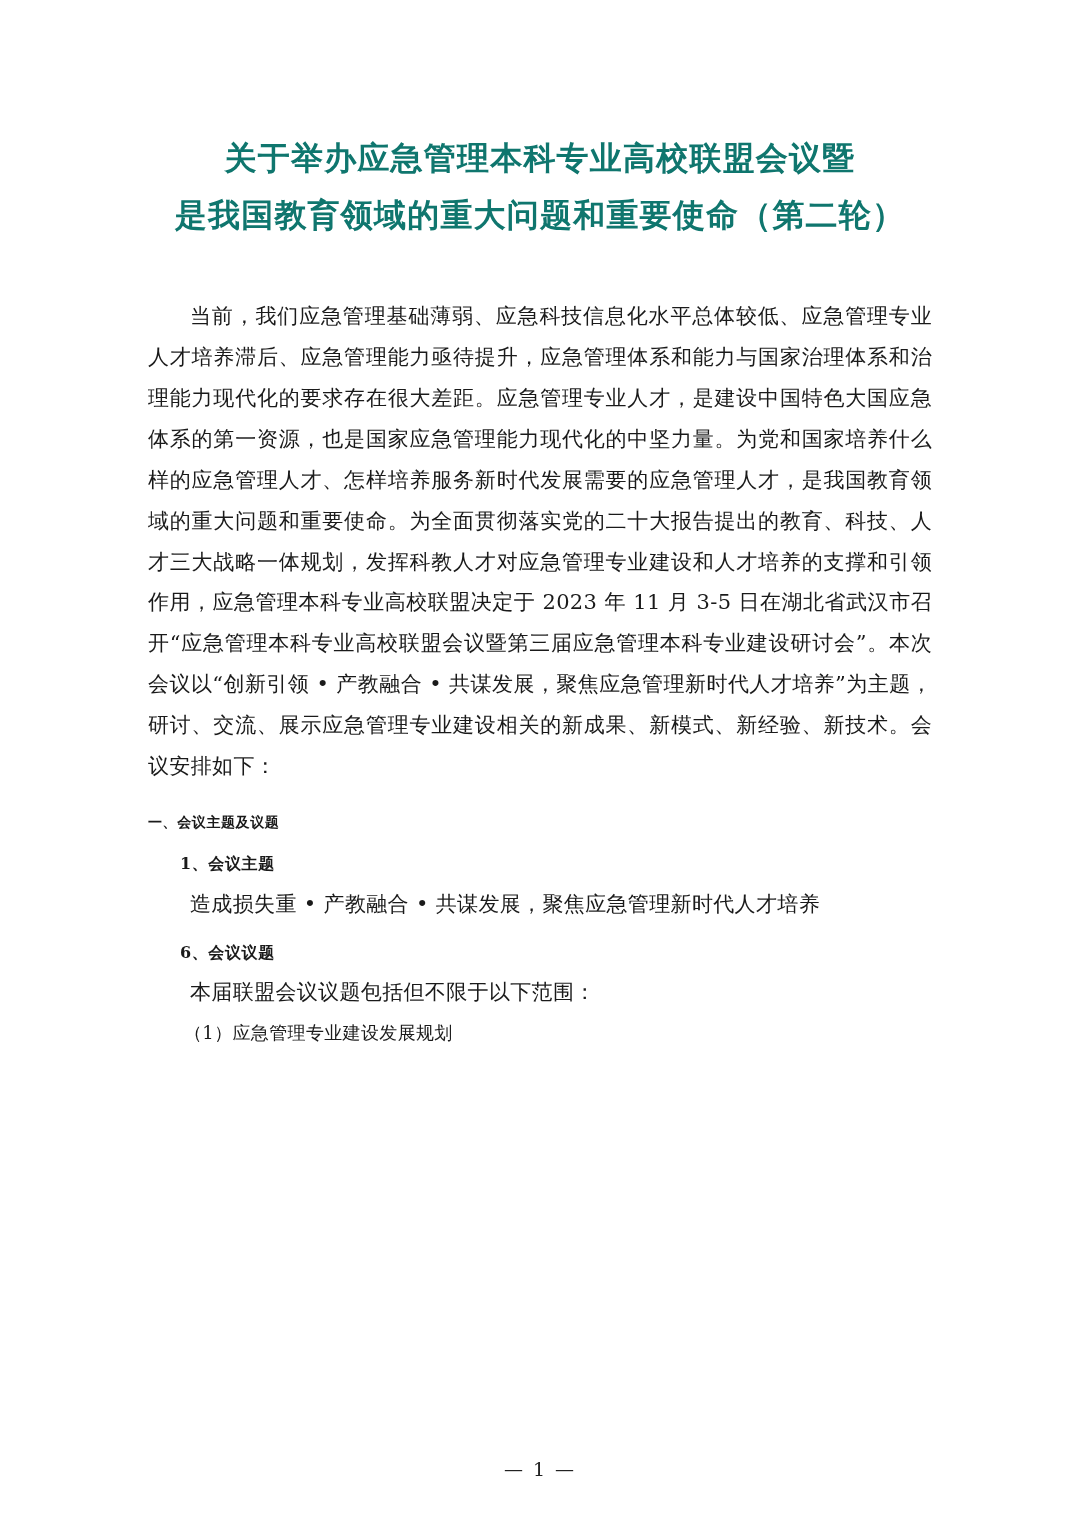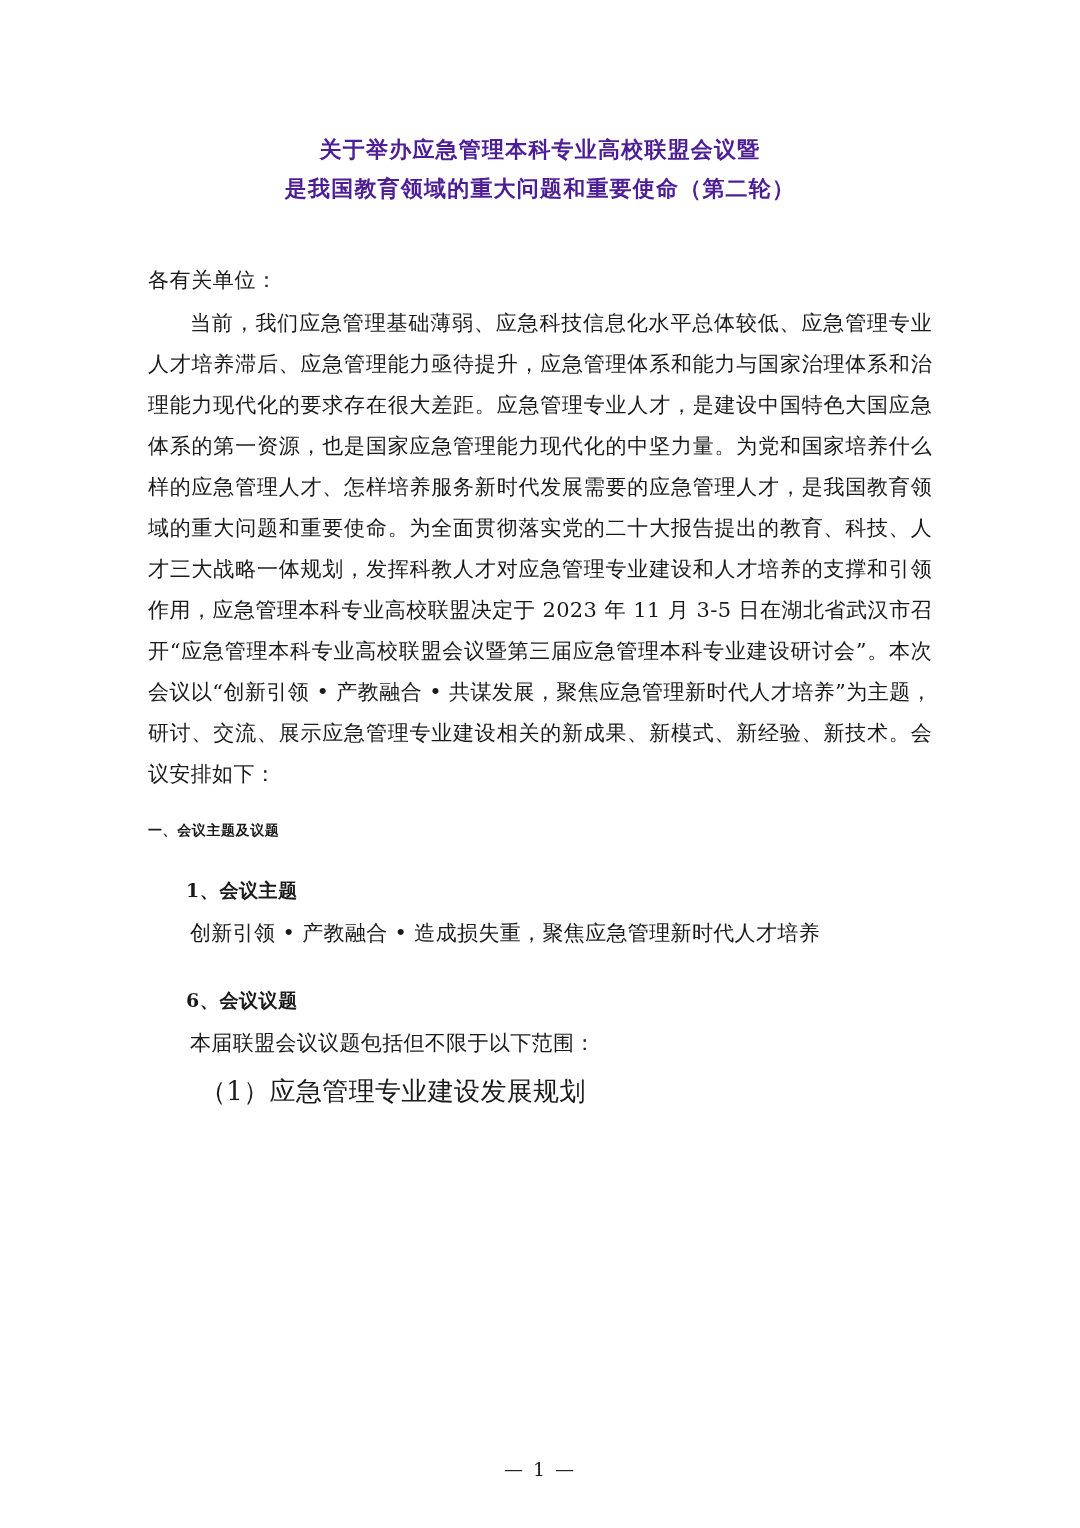--- a/index.html
+++ b/index.html
@@ -20,25 +20,25 @@
     width: 1080px;
     height: 1528px;
     padding: 130px 148px 0 148px;
     position: relative;
   }
   .title-block {
     text-align: center;
     margin-bottom: 52px;
   }
   .title-line {
-    font-size: 22px;
+    font-size: 32px;
     font-weight: bold;
     letter-spacing: 1.2px;
     line-height: 1.78;
-    color: #4c1d95;
+    color: #0f766e;
   }
   .salutation {
     font-size: 21px;
     line-height: 1.95;
     letter-spacing: 0.6px;
     margin-bottom: 2px;
   }
   p.body-para {
     font-size: 21px;
     line-height: 1.95;
@@ -50,37 +50,37 @@
   }
   .section-heading {
     font-size: 14px;
     font-weight: bold;
     letter-spacing: 0.6px;
     line-height: 1.95;
     margin-top: 22px;
     margin-bottom: 6px;
   }
   .sub-heading {
-    font-size: 19px;
+    font-size: 16px;
     font-weight: bold;
     letter-spacing: 0.6px;
     line-height: 1.95;
     text-indent: 2em;
-    margin-top: 28px;
+    margin-top: 12px;
     margin-bottom: 4px;
   }
   .indent-line {
     font-size: 21px;
     line-height: 1.95;
     letter-spacing: 0.35px;
     text-indent: 2em;
     margin: 0 0 2px 0;
   }
   .list-line {
-    font-size: 26px;
+    font-size: 18px;
     line-height: 1.95;
     letter-spacing: 0.35px;
     text-indent: 2em;
     margin: 0 0 2px 0;
   }
   .page-number {
     position: absolute;
     bottom: 48px;
     left: 0;
     width: 1080px;
@@ -93,28 +93,27 @@
 </head>
 <body>
 
 <div class="page">
 
   <div class="title-block">
     <div class="title-line">关于举办应急管理本科专业高校联盟会议暨</div>
     <div class="title-line">是我国教育领域的重大问题和重要使命（第二轮）</div>
   </div>
 
-  <div class="salutation">各有关单位：</div>
 
   <p class="body-para">当前，我们应急管理基础薄弱、应急科技信息化水平总体较低、应急管理专业人才培养滞后、应急管理能力亟待提升，应急管理体系和能力与国家治理体系和治理能力现代化的要求存在很大差距。应急管理专业人才，是建设中国特色大国应急体系的第一资源，也是国家应急管理能力现代化的中坚力量。为党和国家培养什么样的应急管理人才、怎样培养服务新时代发展需要的应急管理人才，是我国教育领域的重大问题和重要使命。为全面贯彻落实党的二十大报告提出的教育、科技、人才三大战略一体规划，发挥科教人才对应急管理专业建设和人才培养的支撑和引领作用，应急管理本科专业高校联盟决定于 2023 年 11 月 3-5 日在湖北省武汉市召开“应急管理本科专业高校联盟会议暨第三届应急管理本科专业建设研讨会”。本次会议以“创新引领 • 产教融合 • 共谋发展，聚焦应急管理新时代人才培养”为主题，研讨、交流、展示应急管理专业建设相关的新成果、新模式、新经验、新技术。会议安排如下：</p>
 
   <div class="section-heading">一、会议主题及议题</div>
 
   <div class="sub-heading">1、会议主题</div>
-  <div class="indent-line">创新引领 • 产教融合 • 造成损失重，聚焦应急管理新时代人才培养</div>
+  <div class="indent-line">造成损失重 • 产教融合 • 共谋发展，聚焦应急管理新时代人才培养</div>
 
   <div class="sub-heading">6、会议议题</div>
   <div class="indent-line">本届联盟会议议题包括但不限于以下范围：</div>
   <div class="list-line">（1）应急管理专业建设发展规划</div>
 
   <div class="page-number">— 1 —</div>
 
 </div>
 
 </body></html>

